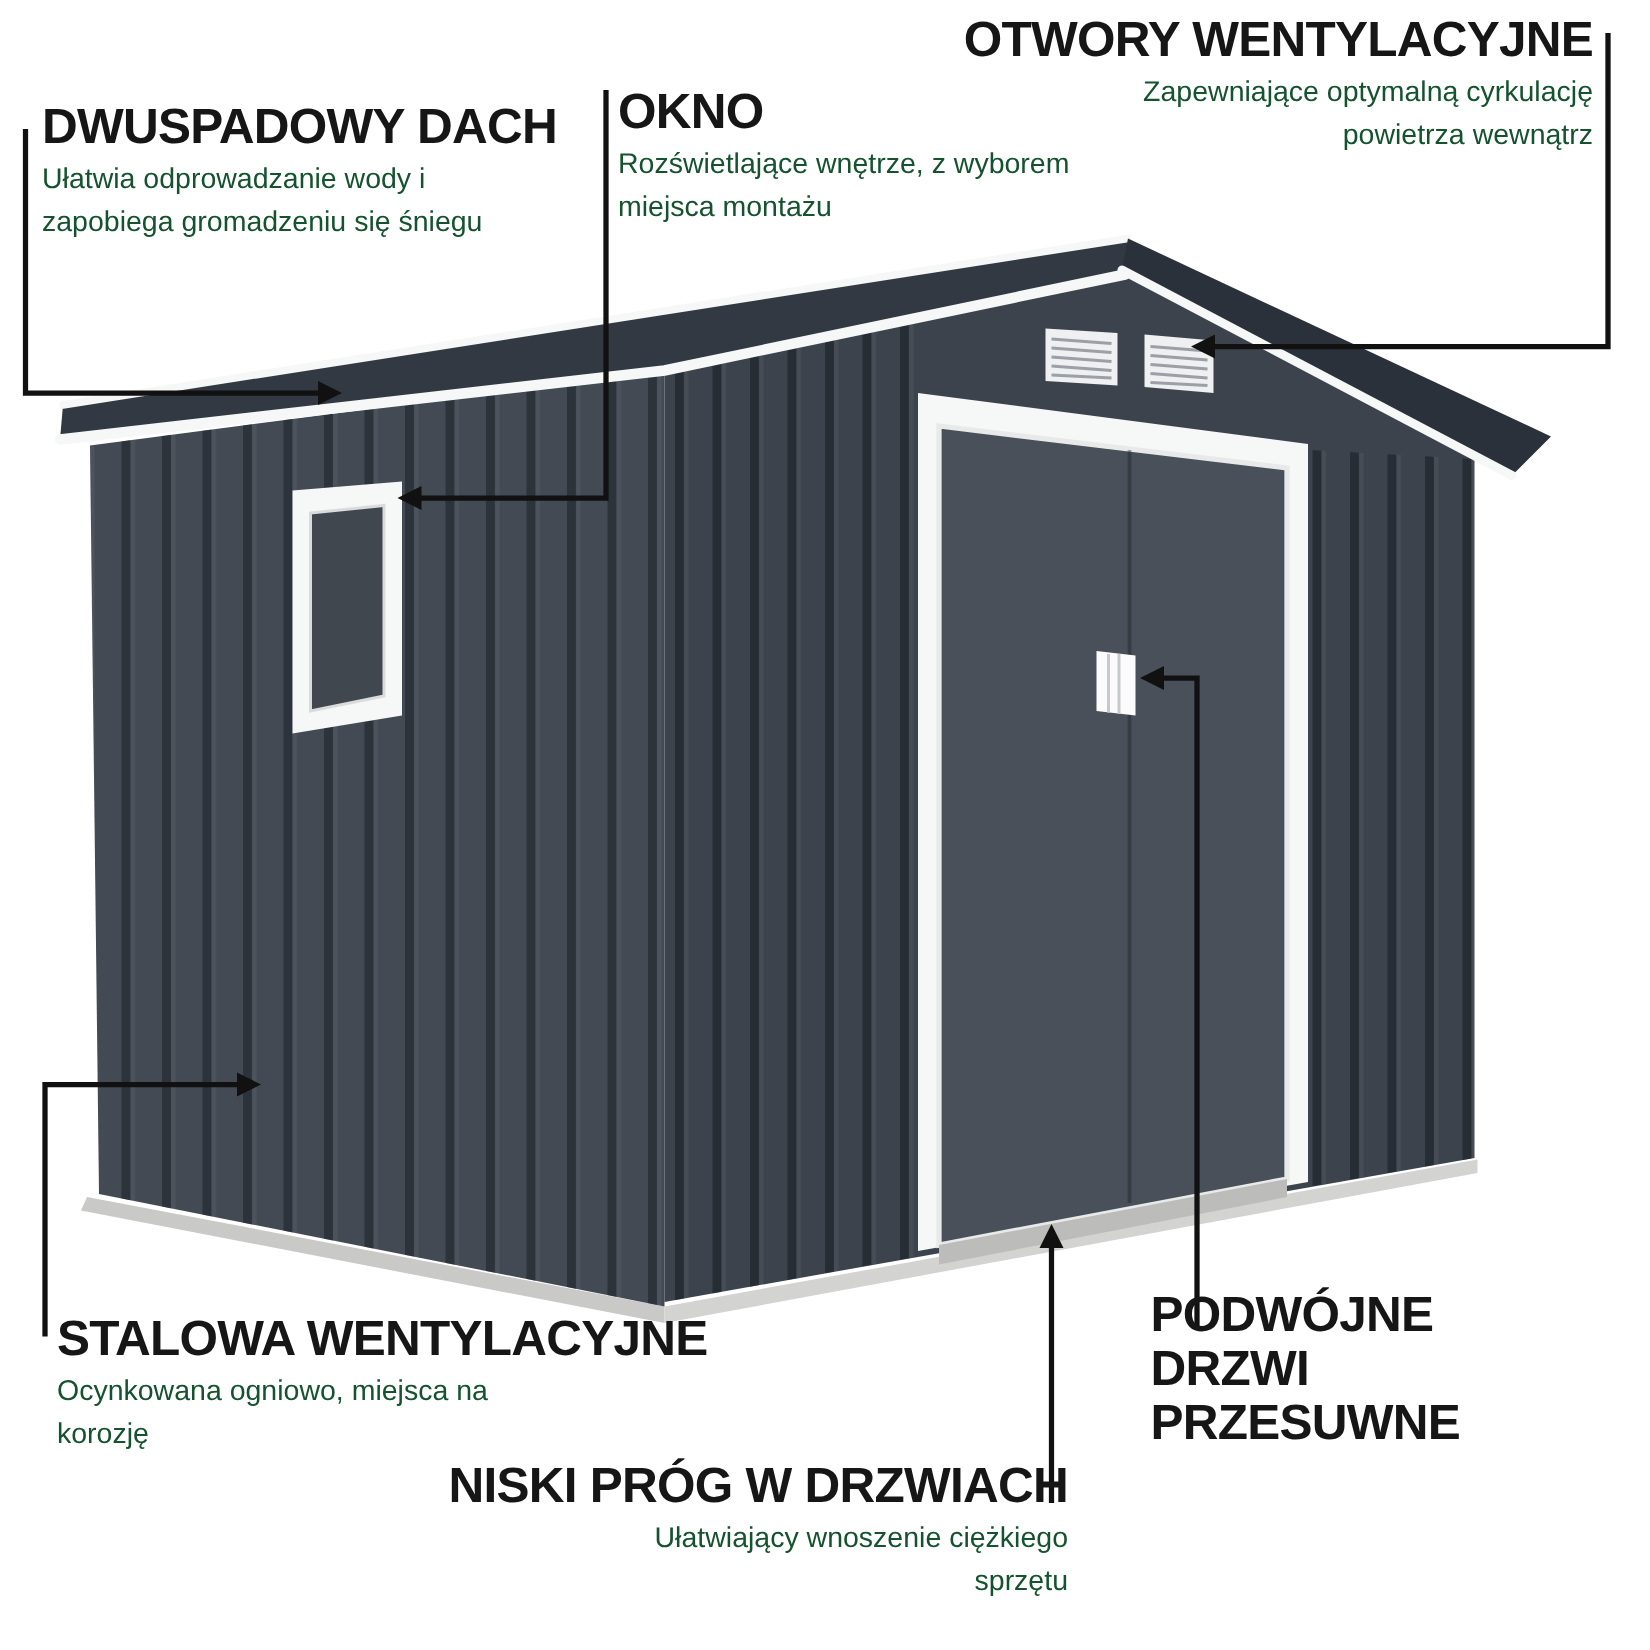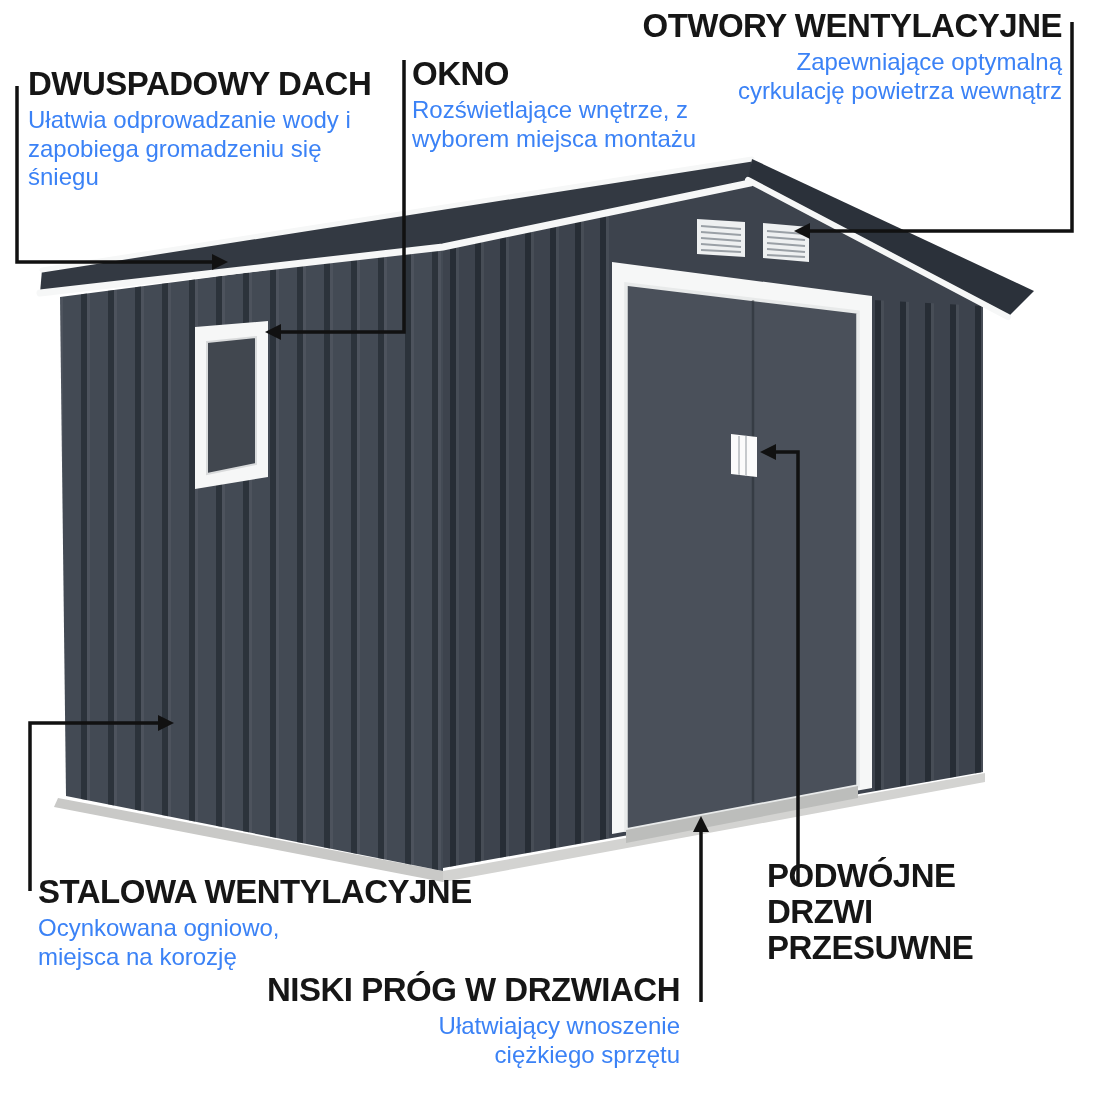--- a/index.html
+++ b/index.html
@@ -8,21 +8,21 @@
     font-family:"Liberation Sans", sans-serif;
   }
   .scene-svg{position:absolute;left:0;top:0;}
   .callout{position:absolute;color:#191919;}
   .callout h2{
     margin:0;font-size:33px;line-height:36px;font-weight:700;
     letter-spacing:-0.5px;color:#161616;white-space:nowrap;
   }
   .callout.wrap-title h2{white-space:normal;}
   .callout p{
-    margin:4px 0 0 0;font-size:24px;line-height:28.5px;font-weight:400;color:#3b82f6;
+    margin:4px 0 0 0;font-size:19px;line-height:28.5px;font-weight:400;color:#14532d;
   }
   .align-right{text-align:right;}
   .align-right h2{}
   
   #c-roof p{max-width:345px;}
   #c-okno p{max-width:312px;}
   #c-otwory p{max-width:352px;margin-left:auto;}
   #c-stalowa p{max-width:302px;}
   #c-niski p{max-width:312px;margin-left:auto;}
   #c-podwojne h2{max-width:300px;}
@@ -128,21 +128,21 @@
   <div class="callout align-right" id="c-otwory" style="right:38px;top:8px;">
     <h2>OTWORY WENTYLACYJNE</h2>
     <p>Zapewniające optymalną cyrkulację powietrza wewnątrz</p>
   </div>
 
   <div class="callout" id="c-stalowa" style="left:38px;top:874px;">
     <h2>STALOWA WENTYLACYJNE</h2>
     <p>Ocynkowana ogniowo, miejsca na korozję</p>
   </div>
 
-  <div class="callout align-right" id="c-niski" style="right:420px;top:972px;">
+  <div class="callout align-right" id="c-niski" style="right:388px;top:972px;">
     <h2>NISKI PRÓG W DRZWIACH</h2>
     <p>Ułatwiający wnoszenie ciężkiego sprzętu</p>
   </div>
 
   <div class="callout wrap-title" id="c-podwojne" style="left:767px;top:858px;">
     <h2>PODWÓJNE DRZWI PRZESUWNE</h2>
   </div>
 
 </div>
 

